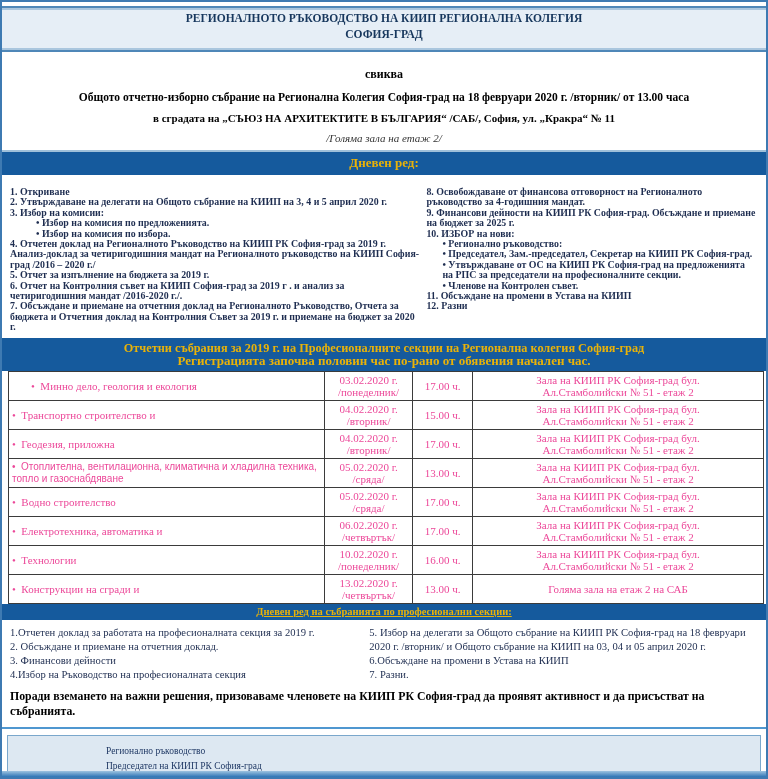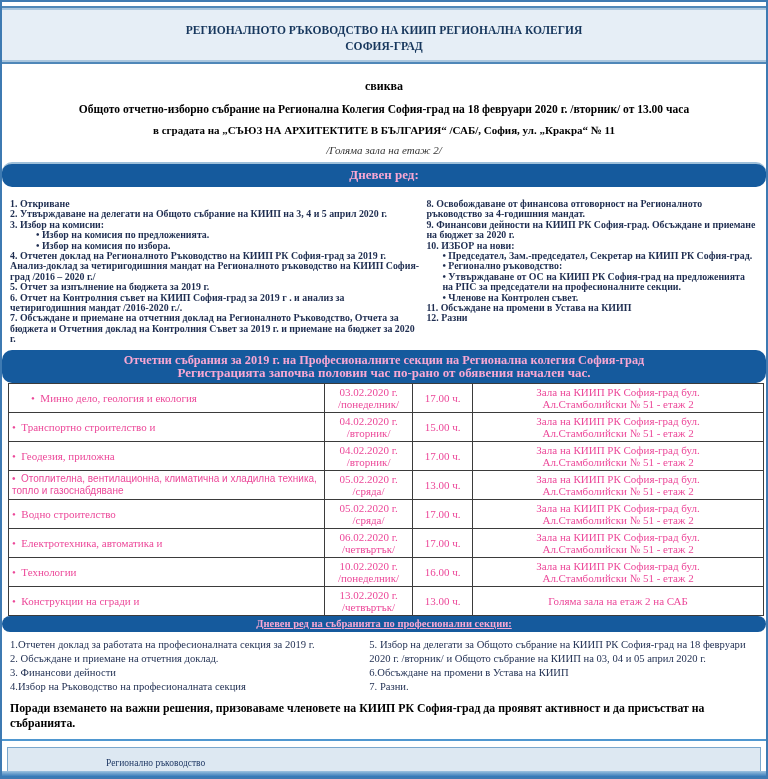--- a/index.html
+++ b/index.html
@@ -3,34 +3,34 @@
 <meta charset="utf-8">
 <style>
   html,body { margin:0; padding:0; background:#ffffff; }
   .page {
     width:768px; height:779px; box-sizing:border-box; position:relative;
     border:2px solid #3e7ab2; background:#ffffff; overflow:hidden;
     font-family:"Liberation Serif", serif; color:#000;
   }
   
   .header-box {
-    margin:8px 0 10px; padding:12px 0 6px; background:#e6eef6;
+    margin:8px 0 10px; padding:0 0 6px; background:#e6eef6;
     box-shadow: 0 -2px 0 #aac6de, 0 -4px 0 #4f87b8, 0 2px 0 #aac6de, 0 4px 0 #4f87b8;
   }
   .header-box .t {
     text-align:center; font-weight:bold; font-size:11.5px; line-height:16px; color:#17375d;
   }
   
   .intro { text-align:center; padding:6px 0 2px; }
   .intro .convene { font-weight:bold; font-size:12px; margin:3px 0 9px; }
   .intro .l1 { font-weight:bold; font-size:11.5px; margin:0 0 9px; }
   .intro .l2 { font-weight:bold; font-size:11px; margin:0 0 8px; }
   .intro .l3 { font-style:italic; font-size:11px; color:#333; margin:0 0 4px; }
   
-  .bar { background:#155a9d; color:#f9a8d4; font-weight:bold; text-align:center;border-radius:10px; }
+  .bar { background:#155a9d; color:#eab308; font-weight:bold; text-align:center; }
   .bar1 { font-size:13px; padding:3px 0 4px; border-top:2px solid #9fc0da; }
   .bar2 { font-size:10.5px; padding:2px 0 3px; }
   .bar2 span { text-decoration:underline; }
   
   .agenda { display:flex; padding:12px 8px 5px; font-size:9.9px; line-height:10.4px;
             font-weight:bold; color:#1e2d50; }
   .agenda .col-l { width:55%; }
   .agenda .col-r { width:45%; padding-left:5px; box-sizing:border-box; }
   .agenda .li.bullet { padding-left:26px; }
   .agenda .col-r .li.bullet { padding-left:16px; }
@@ -93,24 +93,24 @@
         <div class="li">3.  Избор на комисии:</div>
         <div class="li bullet">•&nbsp;Избор на комисия по предложенията.</div>
         <div class="li bullet">•&nbsp;Избор на комисия по избора.</div>
         <div class="li">4. Отчетен доклад на Регионалното Ръководство на КИИП РК София-град за 2019 г. Анализ-доклад за четиригодишния мандат на Регионалното ръководство на КИИП София-град /2016 – 2020 г./</div>
         <div class="li">5. Отчет за изпълнение на бюджета за 2019 г.</div>
         <div class="li">6. Отчет на Контролния съвет на КИИП София-град за 2019 г . и анализ за четиригодишния мандат /2016-2020 г./.</div>
         <div class="li">7. Обсъждане и приемане на отчетния доклад на Регионалното Ръководство, Отчета за бюджета и Отчетния доклад на Контролния Съвет за 2019 г. и приемане на бюджет за 2020 г.</div>
       </div>
     <div class="col-r">
         <div class="li">8. Освобождаване от  финансова отговорност на Регионалното ръководство за 4-годишния мандат.</div>
-        <div class="li">9. Финансови дейности на КИИП РК София-град. Обсъждане и приемане на бюджет за 2020 г.</div>
+        <div class="li">9. Финансови дейности на КИИП РК София-град. Обсъждане и приемане на бюджет за 2025 г.</div>
         <div class="li">10. ИЗБОР на нови:</div>
+        <div class="li bullet">•&nbsp;Регионално ръководство:</div>
         <div class="li bullet">•&nbsp;Председател, Зам.-председател, Секретар  на КИИП РК София-град.</div>
-        <div class="li bullet">•&nbsp;Регионално ръководство:</div>
         <div class="li bullet">•&nbsp;Утвърждаване от ОС на КИИП РК София-град на предложенията на РПС за председатели на професионалните секции.</div>
         <div class="li bullet">•&nbsp;Членове на Контролен съвет.</div>
         <div class="li">11. Обсъждане на промени в Устава на КИИП</div>
         <div class="li">12. Разни</div>
       </div>
   </div>
 
   <div class="bar thead-bar">
     <div class="tl1">Отчетни събрания за 2019 г. на Професионалните секции на  Регионална колегия София-град</div>
     <div class="tl2">Регистрацията започва половин час по-рано от обявения начален час.</div>

